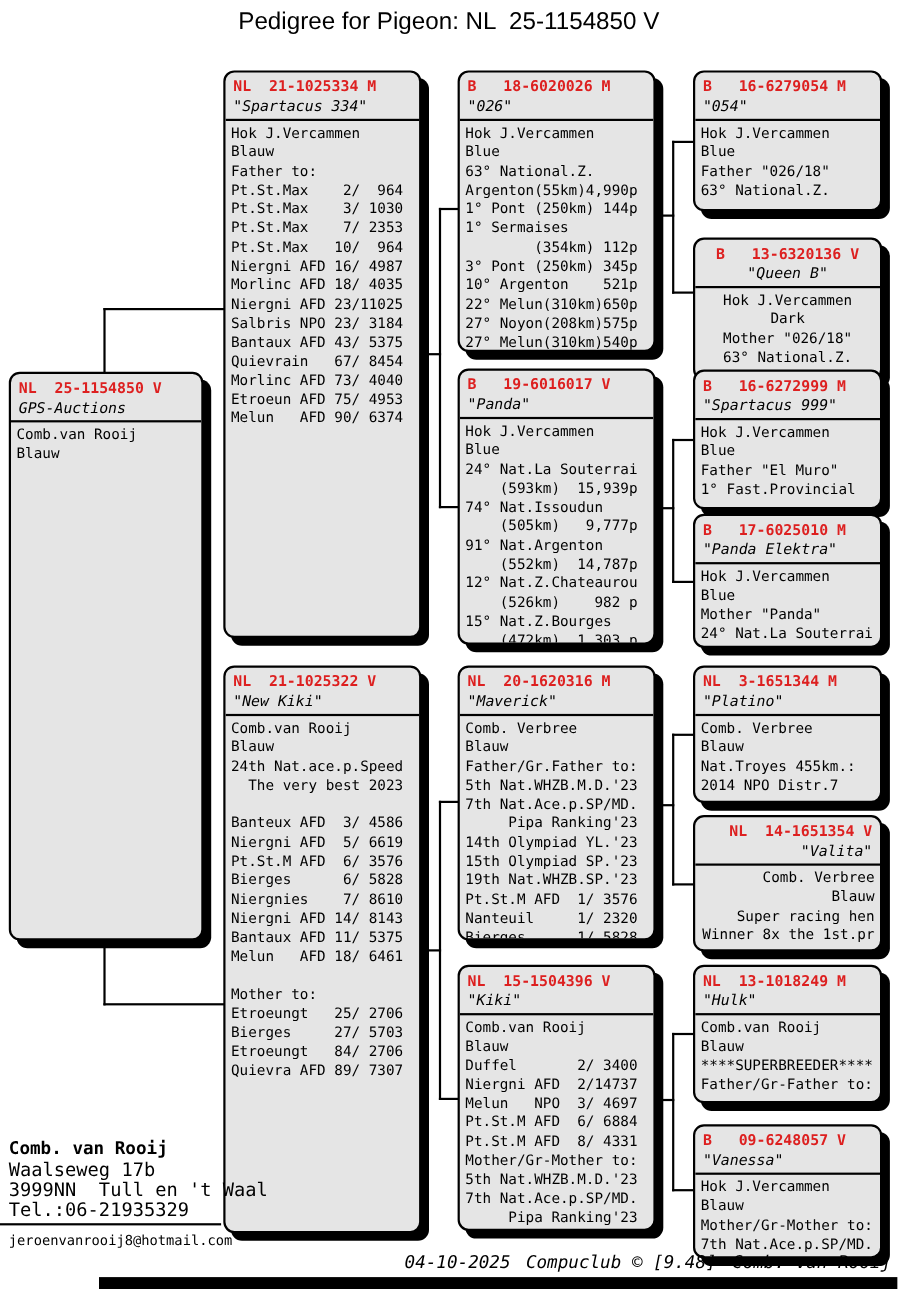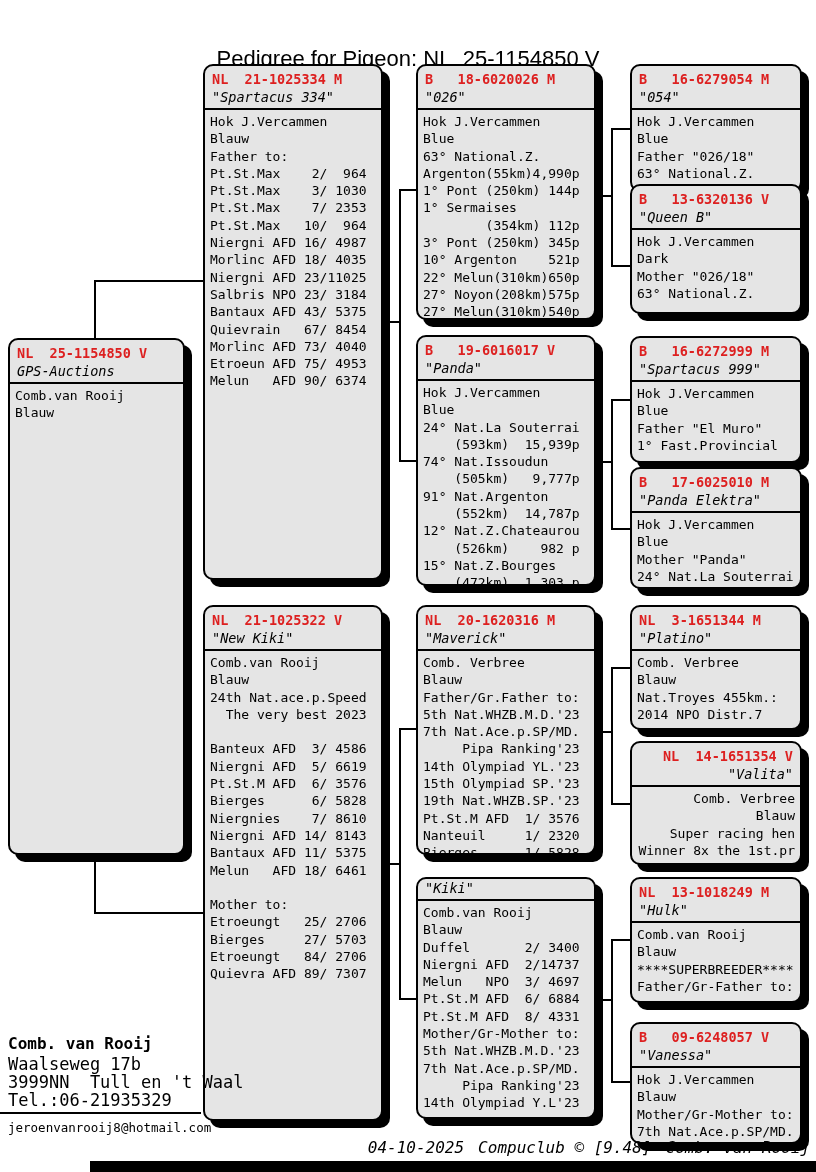--- a/index.html
+++ b/index.html
@@ -2,21 +2,21 @@
 <html><head>
 <meta charset="utf-8">
 <style>
   html,body{margin:0;padding:0;background:#fff;}
   body{
     width:816px;height:1172px;position:relative;overflow:hidden;
     font-family:"DejaVu Sans Mono",monospace;color:#000;
   }
   .page-title{
     position:absolute;left:0;top:6px;width:816px;text-align:center;
-    font-family:"Liberation Sans",sans-serif;font-size:22px;white-space:pre;margin-top:40px;
+    font-family:"Liberation Sans",sans-serif;font-size:22px;white-space:pre;
   }
   .pbox{
     position:absolute;background:#e5e5e5;border:2px solid #000;border-radius:10px;
     box-shadow:7px 7px 0 #000;box-sizing:border-box;overflow:hidden;
   }
   .ring{
     color:#dd2020;font-weight:bold;font-size:13.5px;line-height:18px;
     padding:4px 7px 0 7px;white-space:pre;
   }
   .pname{
@@ -140,20 +140,21 @@
      Pipa Ranking'23
 14th Olympiad YL.'23
 15th Olympiad SP.'23
 19th Nat.WHZB.SP.'23
 Pt.St.M AFD  1/ 3576
 Nanteuil     1/ 2320
 Bierges      1/ 5828</div>
 </div>
 
 <div class="pbox" style="left:416px;top:877px;width:180px;height:242px;">
+  <div class="ring">NL  15-1504396 V</div>
   <div class="pname">"Kiki"</div>
   <div class="pbody">Comb.van Rooij
 Blauw
 Duffel       2/ 3400
 Niergni AFD  2/14737
 Melun   NPO  3/ 4697
 Pt.St.M AFD  6/ 6884
 Pt.St.M AFD  8/ 4331
 Mother/Gr-Mother to:
 5th Nat.WHZB.M.D.'23
@@ -164,21 +165,21 @@
 
 <div class="pbox" style="left:630px;top:64px;width:172px;height:128px;">
   <div class="ring">B   16-6279054 M</div>
   <div class="pname">"054"</div>
   <div class="pbody">Hok J.Vercammen
 Blue
 Father "026/18"
 63° National.Z.</div>
 </div>
 
-<div class="pbox" style="left:630px;top:184px;width:172px;height:130px;">
+<div class="pbox" style="left:630px;top:216px;width:172px;height:130px;text-align:center;">
   <div class="ring">B   13-6320136 V</div>
   <div class="pname">"Queen B"</div>
   <div class="pbody">Hok J.Vercammen
 Dark
 Mother "026/18"
 63° National.Z.</div>
 </div>
 
 <div class="pbox" style="left:630px;top:336px;width:172px;height:127px;">
   <div class="ring">B   16-6272999 M</div>

